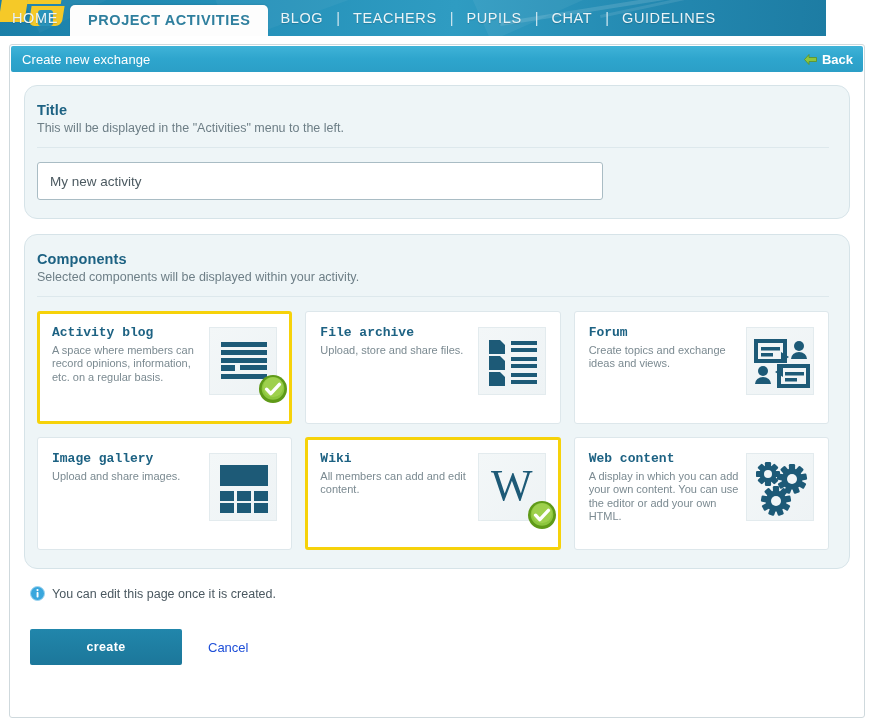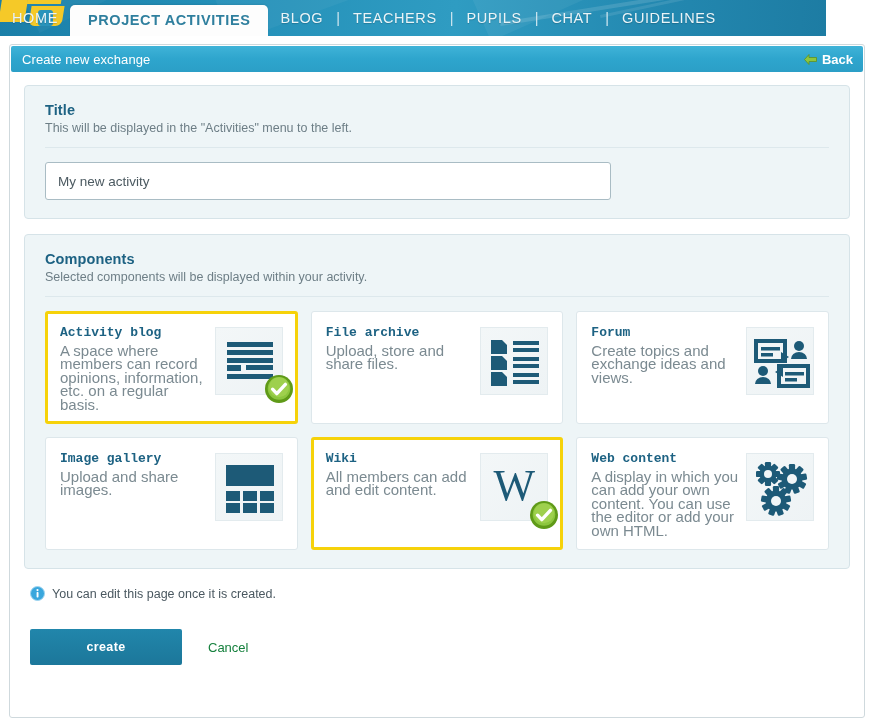--- a/index.html
+++ b/index.html
@@ -148,22 +148,22 @@
   .arrow-left { display: block; }
 
   .content {
     padding: 12px 14px 0 14px;
   }
 
   
   .panel {
     background: #eef5f7;
     border: 1px solid #d6e3e8;
-    border-radius: 4px;
-    padding: 16px 20px 18px 20px;
+    border-radius: 13px;
+    padding: 16px 20px 18px 12px;
     margin-bottom: 15px;
   }
   .panel-heading {
     color: #1d6283;
     font-size: 14.5px;
     font-weight: bold;
     margin: 0 0 3px 0;
     letter-spacing: 0.1px;
   }
   .panel-sub {
@@ -214,21 +214,21 @@
   .card-text { width: 150px; }
   .card-title {
     color: #1d6283;
     font-size: 13px;
     font-weight: bold;
     margin: 0 0 4px 0;
     font-family: Liberation Mono, monospace;
   }
   .card-desc {
     color: #7b8a91;
-    font-size: 15px;
+    font-size: 11px;
     line-height: 13.4px;
     margin: 0;
   }
   .icon-box {
     position: relative;
     width: 68px; height: 68px;
     flex: 0 0 68px;
     background: linear-gradient(135deg, #f3f7f8 0%, #eef3f5 100%);
     border: 1px solid #e3ebee;
     align-self: flex-start;
@@ -274,21 +274,21 @@
     border: none;
     border-radius: 2px;
     color: #ffffff;
     font-family: "Liberation Sans", sans-serif;
     font-size: 12.5px;
     font-weight: bold;
     letter-spacing: 0.4px;
     cursor: pointer;
   }
   .btn-cancel {
-    color: #15803d;
+    color: #1d4ed8;
     font-size: 13px;
     cursor: pointer;
   }
 </style>
 </head>
 <body>
 
 <div class="topnav">
   <div class="swoosh sw5"></div>
   <div class="swoosh sw2"></div>

